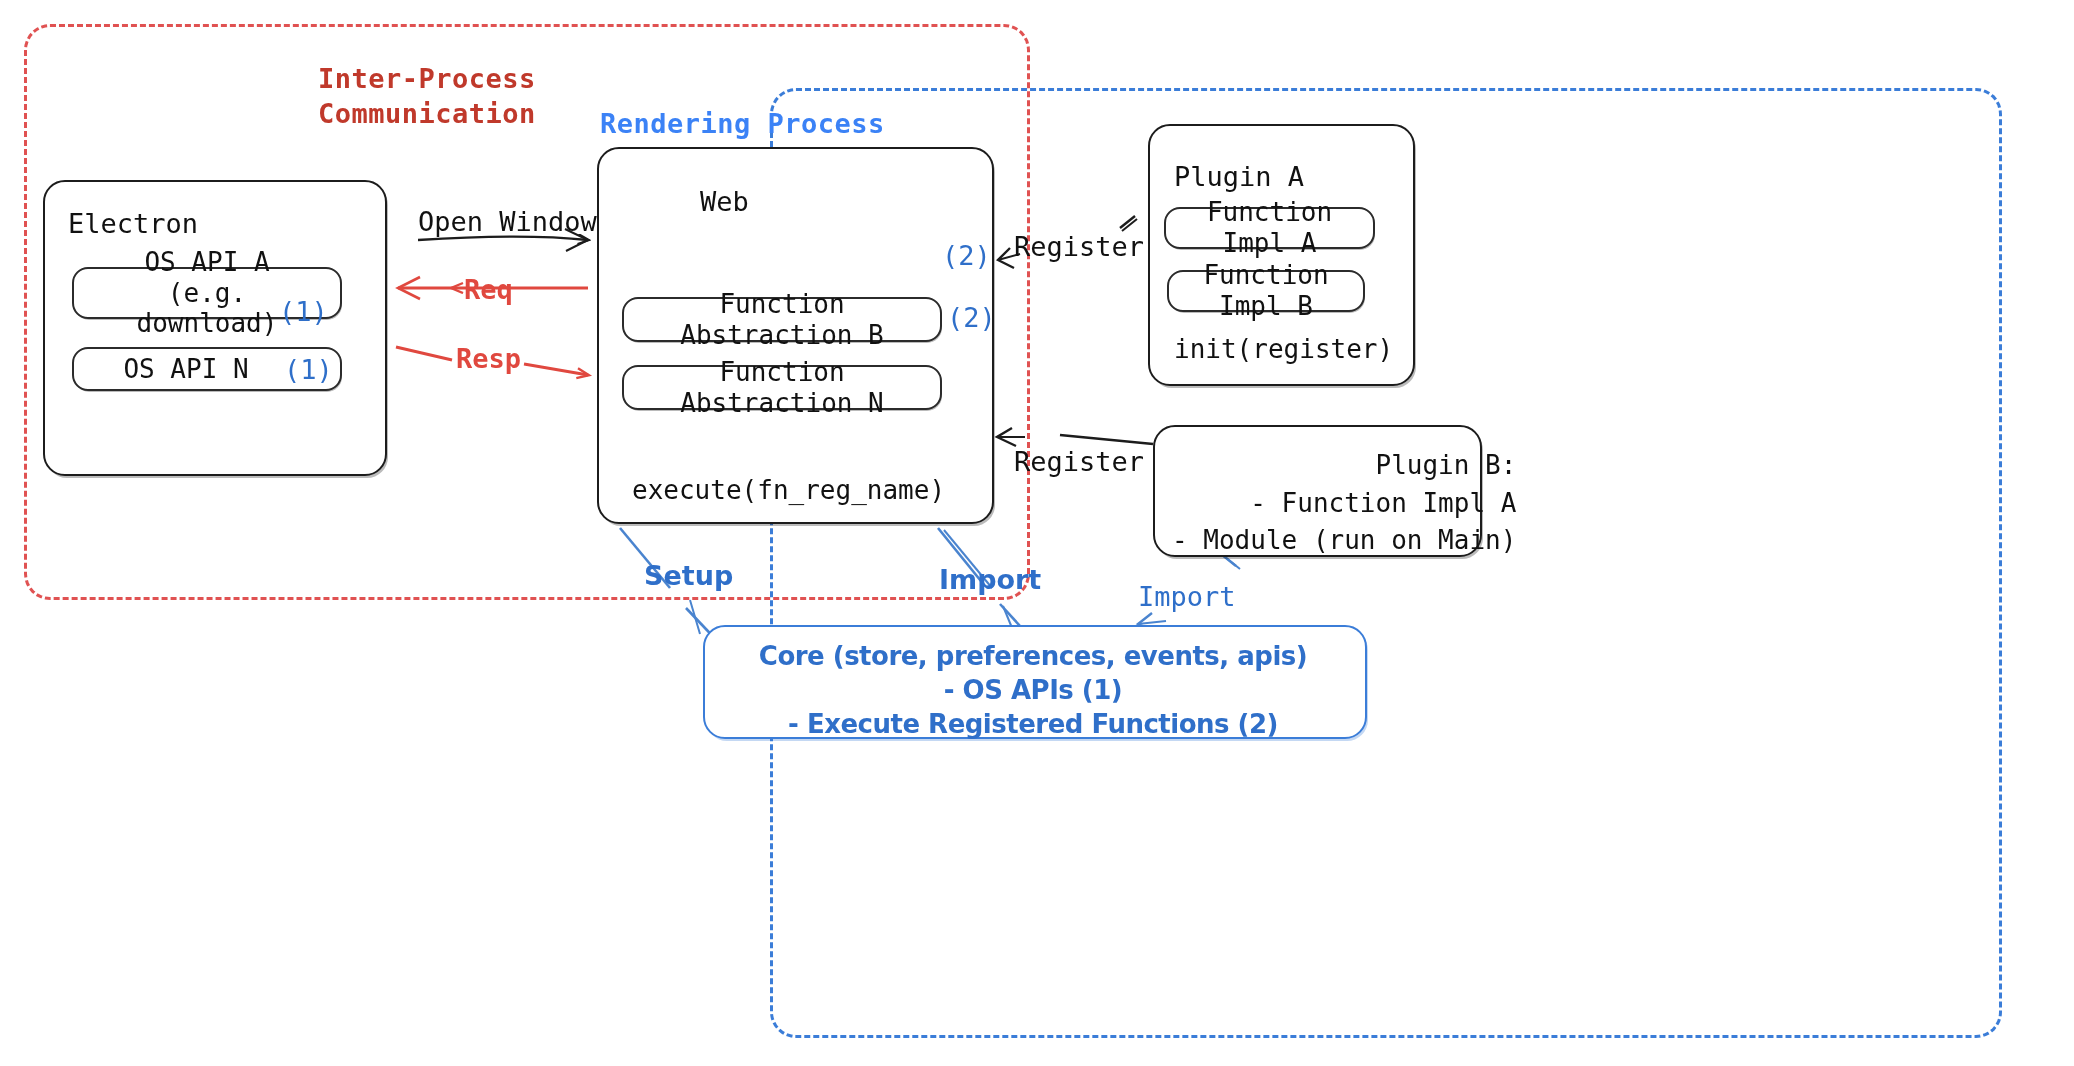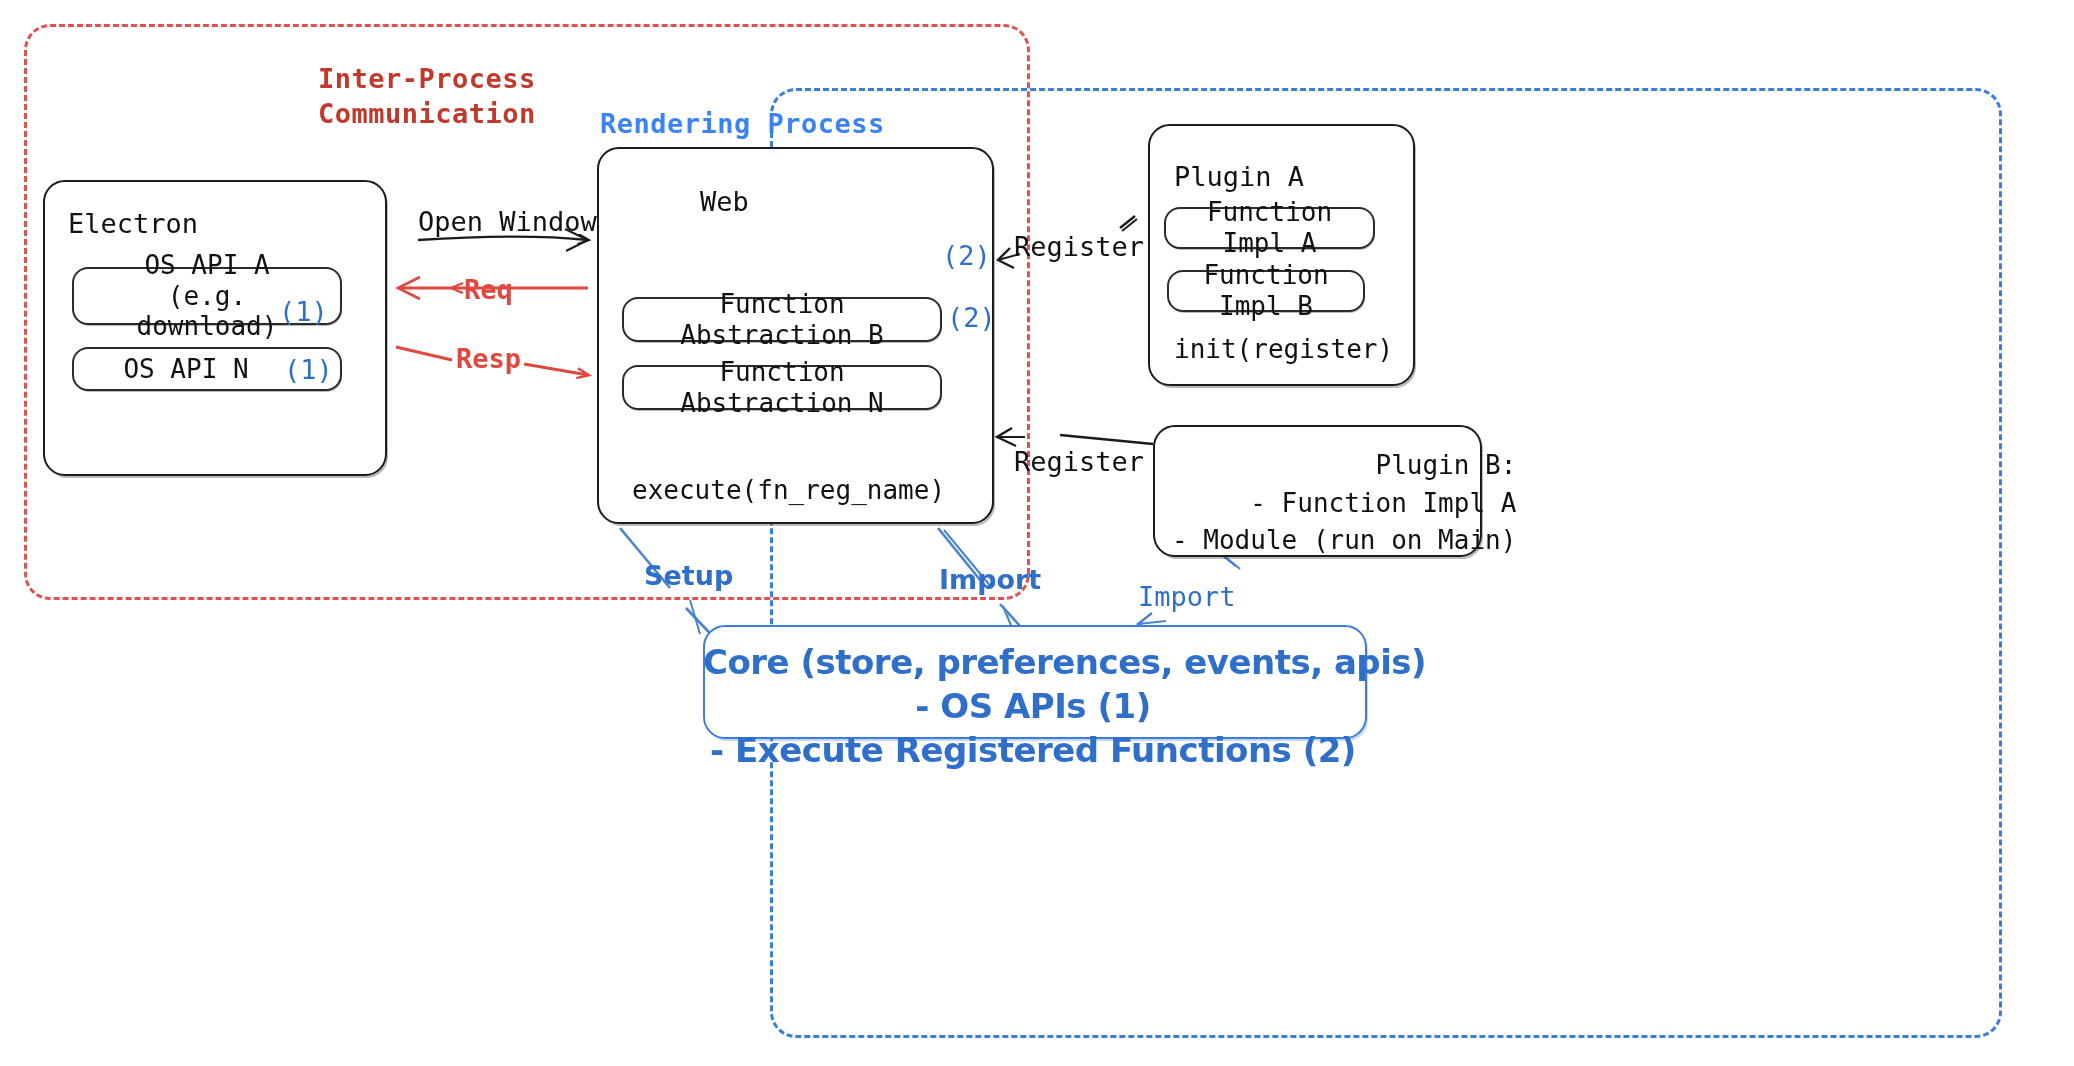--- a/index.html
+++ b/index.html
@@ -28,21 +28,21 @@
          font-size:26px;color:#111;line-height:1.18;padding:0 26px;box-sizing:border-box;}
 
   .boxtitle{position:absolute;font-size:27px;color:#111;white-space:pre;}
   .boxtext{position:absolute;font-size:26px;color:#111;white-space:pre;line-height:1.45;text-align:right;}
 
   .tag{position:absolute;color:#2f6fc9;font-size:27px;font-weight:500;white-space:pre;}
 
   
   #electron-box{left:43px;top:180px;width:340px;height:292px;}
   #electron-title{left:68px;top:208px;}
-  #osapi-a{left:72px;top:267px;width:270px;height:58px;}
+  #osapi-a{left:72px;top:267px;width:270px;height:52px;}
   #osapi-n{left:72px;top:347px;width:270px;height:44px;}
 
   #web-box{left:597px;top:147px;width:393px;height:373px;}
   #web-title{left:700px;top:186px;}
   #fa-a{left:622px;top:236px;width:320px;height:45px;}
   #fa-b{left:622px;top:297px;width:320px;height:45px;}
   #fa-n{left:622px;top:365px;width:320px;height:45px;}
   #exec-text{left:632px;top:436px;margin-top:36px;}
 
   #plugin-a-box{left:1148px;top:124px;width:263px;height:258px;}
@@ -51,21 +51,21 @@
   #fi-b{left:1167px;top:270px;width:198px;height:42px;justify-content:flex-end;}
   #initreg{left:1174px;top:331px;}
 
   #plugin-b-box{left:1153px;top:425px;width:325px;height:128px;}
   #plugin-b-text{left:1172px;top:447px;}
 
   #core-box{position:absolute;left:703px;top:625px;width:660px;height:110px;
             border:2.5px solid #3b7dd8;border-radius:22px;background:#fff;
             box-shadow:2px 3px 0 -1px rgba(59,125,216,.30);}
   #core-text{position:absolute;left:703px;top:640px;width:660px;text-align:center;
-             color:#2f6fc9;font-size:34px;font-weight:700;line-height:1.30;white-space:pre;
+             color:#2f6fc9;font-size:26px;font-weight:700;line-height:1.30;white-space:pre;
              font-family:"DejaVu Sans","Liberation Sans",sans-serif;letter-spacing:-.5px;}
 
   
   .edgelabel{position:absolute;white-space:pre;font-size:27px;}
   #lbl-open-window{left:418px;top:206px;color:#111;}
   #lbl-req{left:464px;top:274px;color:#e0483f;font-weight:700;}
   #lbl-resp{left:456px;top:343px;color:#e0483f;font-weight:700;}
   #lbl-register-1{left:1014px;top:231px;color:#111;}
   #lbl-register-2{left:1014px;top:446px;color:#111;}
   #lbl-setup{left:644px;top:560px;color:#2f6fc9;font-weight:700;

